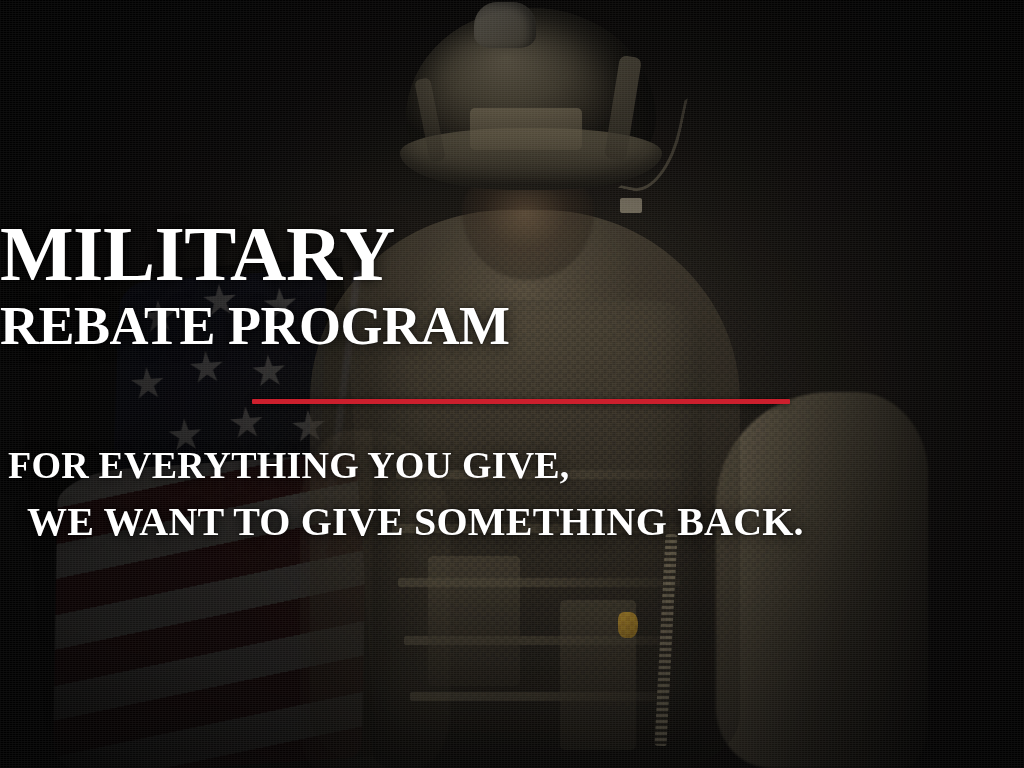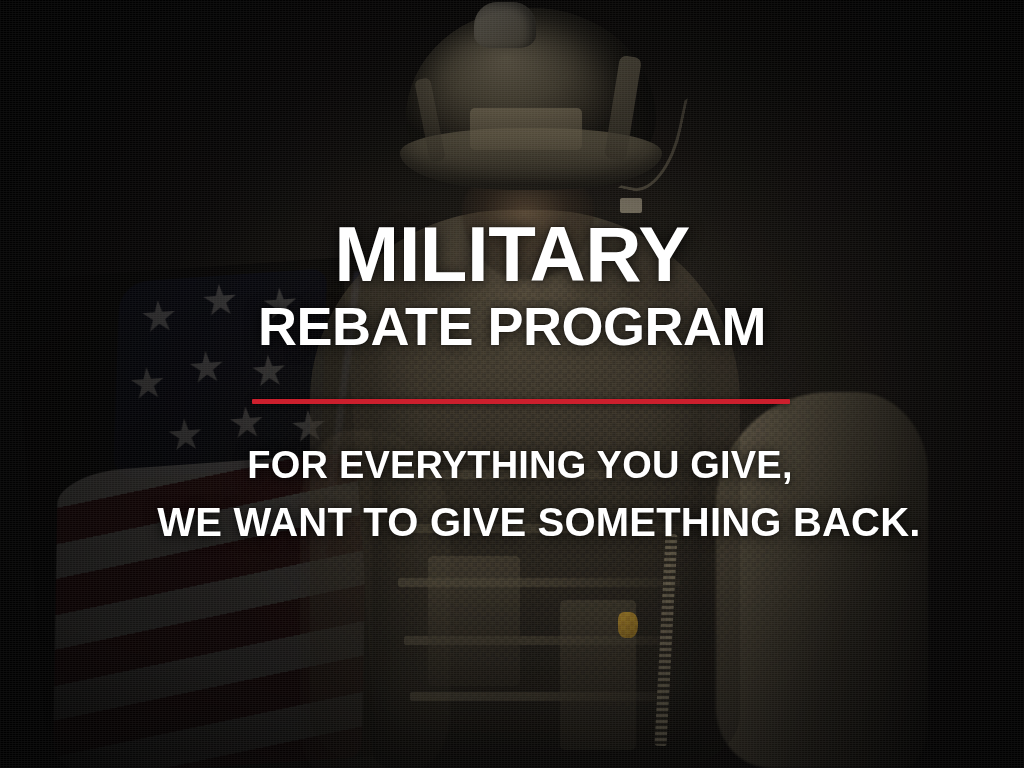--- a/index.html
+++ b/index.html
@@ -244,21 +244,21 @@
     background-image:
       repeating-linear-gradient(0deg, rgba(255,255,255,.8) 0 1px, transparent 1px 2px),
       repeating-linear-gradient(90deg, rgba(255,255,255,.6) 0 1px, transparent 1px 3px);
   }
 
   
   .overlay {
     position: absolute; inset: 0;
     display: flex; flex-direction: column;
     align-items: center;
-    text-align: center;
+    font-family: Liberation Serif, serif;
   }
   .headline {
     color: #ffffff;
     font-weight: 700;
     letter-spacing: -0.5px;
     line-height: 0.98;
     text-transform: uppercase;
     text-shadow: 0 2px 16px rgba(0,0,0,.72), 0 0 3px rgba(0,0,0,.5);
     width: 100%;
   }

